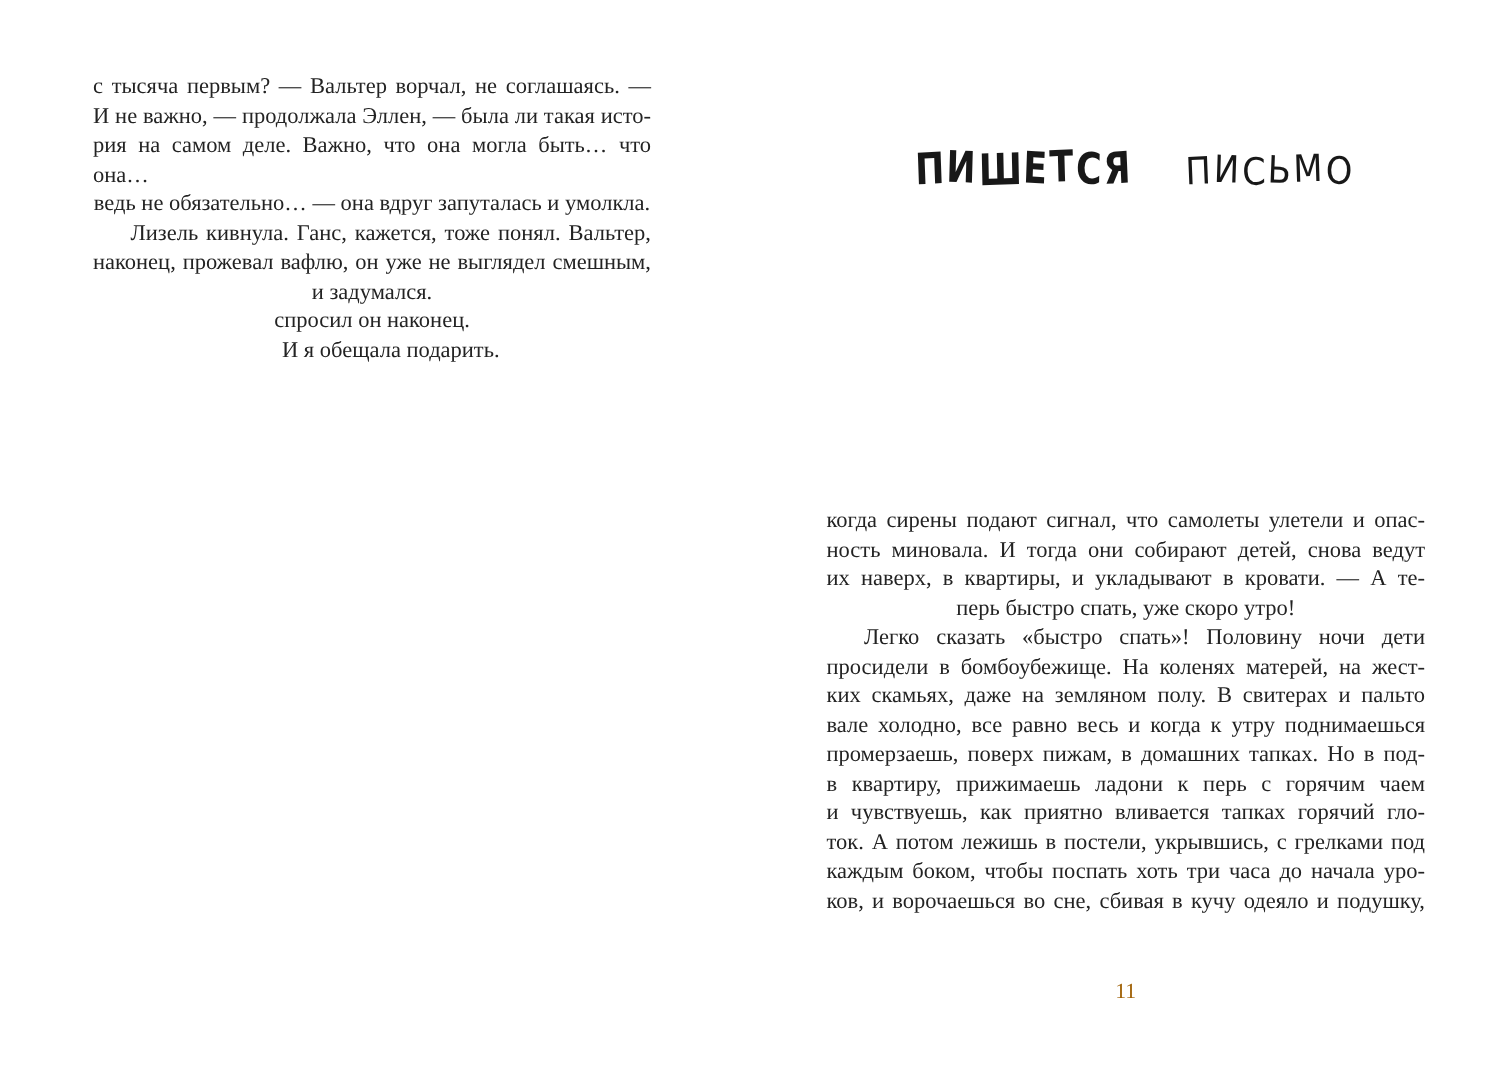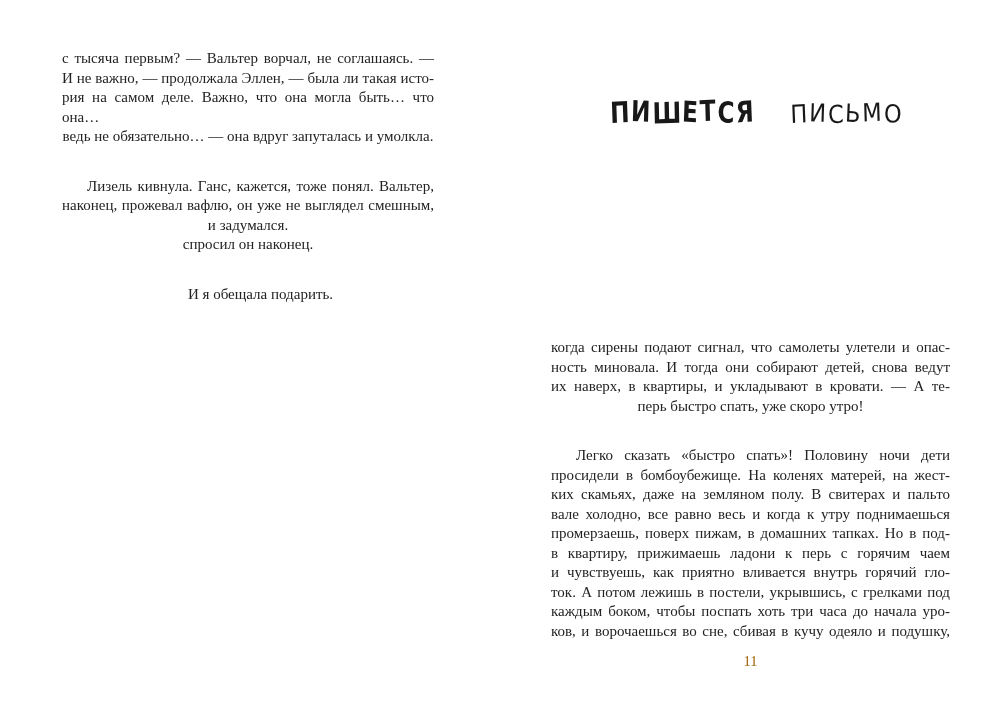--- a/index.html
+++ b/index.html
@@ -18,21 +18,21 @@
   .textcol-left  { left: 62px;  top: 49px;  width: 372px; }
   .textcol-right { left: 551px; top: 338px; width: 399px; }
 
   .tline {
     font-size: 15px;
     line-height: 19.5px;
     text-align: center;
     white-space: normal;
   }
   .tline.fill { text-align: justify; text-align-last: justify; text-justify: inter-word; }
-  .tline.ind  { text-indent: 25px; margin-top: 30px; }
+  .tline.ind  { text-indent: 25px; }
 
   
   .chapter-title {
     position: absolute;
     left: 551px; top: 95px; width: 399px;
     text-align: center;
     font-family: "DejaVu Sans", sans-serif;
     color: #181818;
     white-space: nowrap;
   }
@@ -78,21 +78,21 @@
         <div class="tline fill">когда сирены подают сигнал, что самолеты улетели и опас-</div>
         <div class="tline fill">ность миновала. И тогда они собирают детей, снова ведут</div>
         <div class="tline fill">их наверх, в квартиры, и укладывают в кровати. — А те-</div>
         <div class="tline">перь быстро спать, уже скоро утро!</div>
         <div class="tline fill ind">Легко сказать «быстро спать»! Половину ночи дети</div>
         <div class="tline fill">просидели в бомбоубежище. На коленях матерей, на жест-</div>
         <div class="tline fill">ких скамьях, даже на земляном полу. В свитерах и пальто</div>
         <div class="tline fill">вале холодно, все равно весь и когда к утру поднимаешься</div>
         <div class="tline fill">промерзаешь, поверх пижам, в домашних тапках. Но в под-</div>
         <div class="tline fill">в квартиру, прижимаешь ладони к перь с горячим чаем</div>
-        <div class="tline fill">и чувствуешь, как приятно вливается внутрь горячий гло-</div>
+        <div class="tline fill">и чувствуешь, как приятно вливается тапках горячий гло-</div>
         <div class="tline fill">ток. А потом лежишь в постели, укрывшись, с грелками под</div>
         <div class="tline fill">каждым боком, чтобы поспать хоть три часа до начала уро-</div>
         <div class="tline fill">ков, и ворочаешься во сне, сбивая в кучу одеяло и подушку,</div>
       </div>
 
     <div class="page-num">11</div>
   </div>
 
 </div>
 

